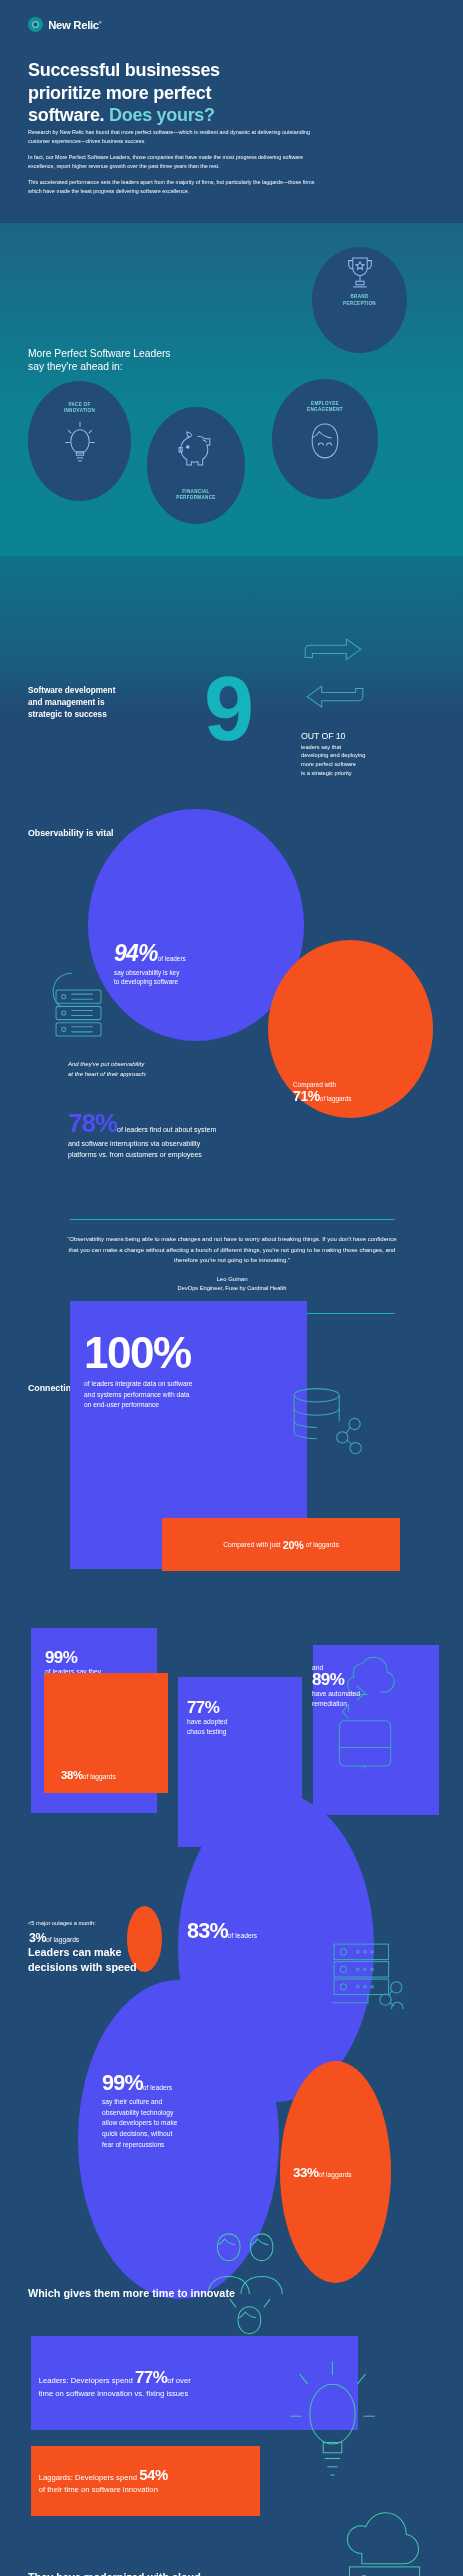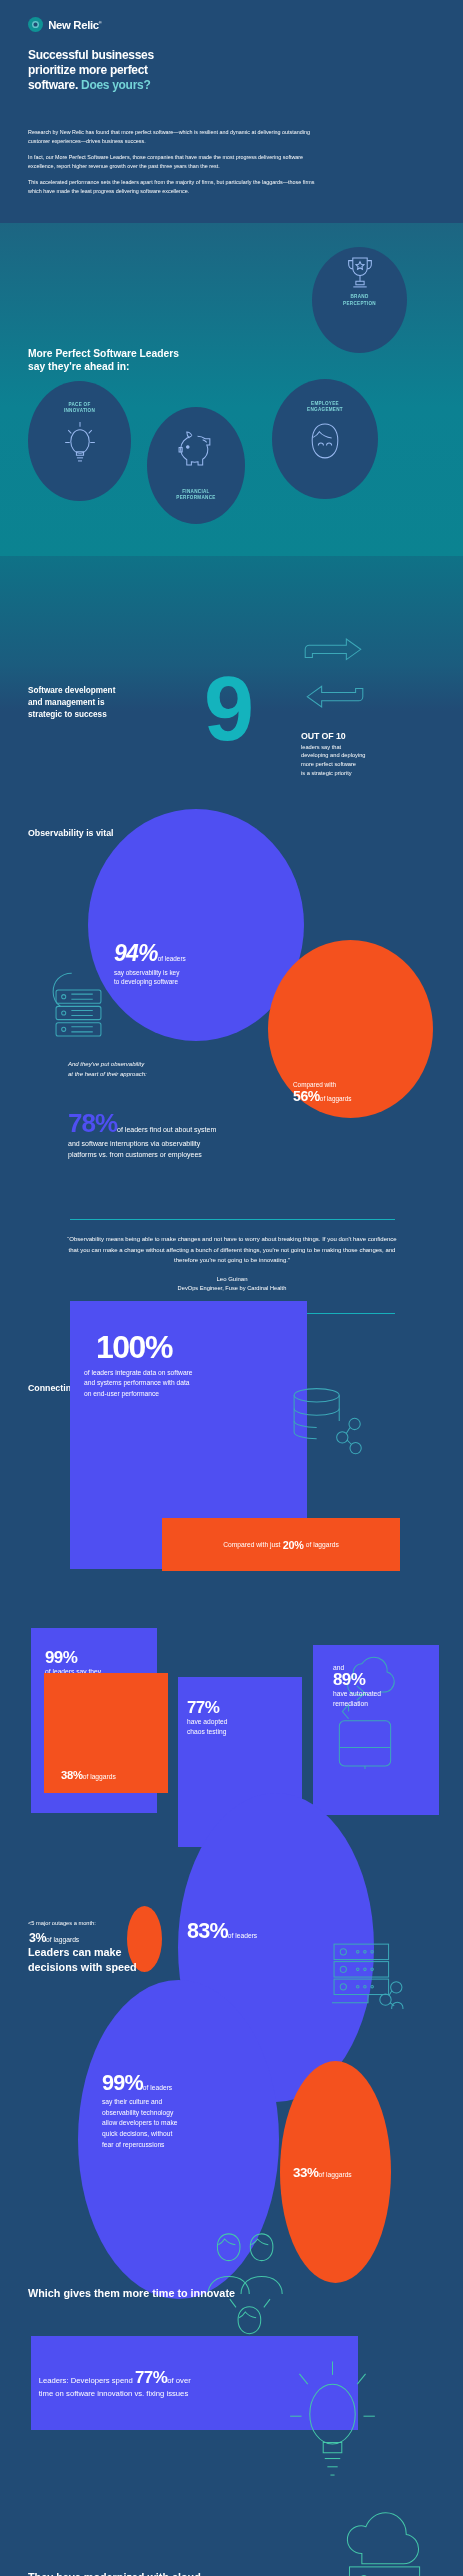--- a/index.html
+++ b/index.html
@@ -24,29 +24,29 @@
   
   .logo-wrap { position:absolute; left:28px; top:17px; display:flex; align-items:center; gap:5.2px; }
   .logo-mark { width:15px; height:15px; border-radius:50%; background:#0f9295;
                display:flex; align-items:center; justify-content:center; }
   .logo-mark i { display:block; width:6.7px; height:6.7px; border-radius:50%;
                  background:#214b75; box-shadow:0 0 0 1.5px #5fc8cb inset; }
   .logo-text { font-size:11.3px; font-weight:bold; letter-spacing:-0.3px; }
   .logo-text sup { font-size:4.1px; vertical-align:super; }
 
   
-  .hero-title { position:absolute; left:28px; top:48px; width:412px;
-                font-size:12px; font-weight:bold; line-height:1.25; letter-spacing:-0.3px; }
+  .hero-title { position:absolute; left:28px; top:59px; width:412px;
+                font-size:18px; font-weight:bold; line-height:1.25; letter-spacing:-0.3px; }
   .hero-title .q { color:#74d4d7; }
   .hero-para { position:absolute; left:28px; top:128px; width:299px; }
   .hero-para p { margin-bottom:6.7px; font-size:5.4px; line-height:1.7; }
 
   
   .cat-head { position:absolute; left:28px; top:347px; width:222px;
-              font-size:10.3px; font-weight:bold; line-height:1.3; }
+              font-size:10.3px; font-weight:normal; line-height:1.3; }
   .bubble { position:absolute; background:#224b76; border-radius:50%;
             display:flex; flex-direction:column; align-items:center; }
   .bubble .cap { color:#7fd5d8; font-size:4.6px; font-weight:bold;
                  letter-spacing:0.3px; text-align:center; line-height:1.45; }
   .bubble svg { display:block; }
 
   .b-brand { left:312px; top:247px; width:95px; height:106px; justify-content:flex-start;
              padding-top:9.3px; }
   .b-pace  { left:28px;  top:381px; width:103px; height:120px; justify-content:flex-start;
              padding-top:20.6px; }
@@ -58,21 +58,21 @@
   
   .learn-head { position:absolute; left:28px; top:572px; width:268px;
                 font-size:15.5px; font-weight:bold; line-height:1.25; letter-spacing:-0.3px; }
 
   .sd-head { position:absolute; left:28px; top:685px; width:144px;
              font-size:8.2px; font-weight:bold; line-height:1.45; }
   .big9 { position:absolute; left:204px; top:664px;
           font-size:90px; line-height:1; font-weight:bold; color:#14b3bd;
           letter-spacing:-3.1px; }
   .oo10 { position:absolute; left:301px; top:731px; width:149px; }
-  .oo10 .t { font-size:8.8px; font-weight:bold; letter-spacing:-0.1px; }
+  .oo10 .t { font-size:8.8px; font-weight:normal; letter-spacing:-0.1px; }
   .oo10 .s { font-size:5.7px; line-height:1.55; margin-top:1.5px; }
   .arrows { position:absolute; left:301px; top:638px; }
 
   
   .obs-head { position:absolute; left:28px; top:828px; font-size:8.8px; font-weight:bold; }
   .blue-big { position:absolute; left:88px; top:809px; width:216px; height:232px;
               background:#4f4ff2; border-radius:50%; }
   .orange-big { position:absolute; left:268px; top:940px; width:165px; height:178px;
                 background:#f4511e; border-radius:50%; }
   .stat94 { position:absolute; left:114px; top:940px; width:165px; }
@@ -98,21 +98,21 @@
   .quote { position:absolute; text-align:center; }
   .quote .qt { font-size:6px; line-height:1.78; }
   .quote .nm { font-size:6px; margin-top:10.3px; }
   .quote .rl { font-size:5.7px; margin-top:3.1px; }
 
   
   .cd-head { position:absolute; left:28px; top:1383px; font-size:8.8px; font-weight:bold; }
   .cd-box { position:absolute; left:70px; top:1301px; width:237px; height:268px;
             background:#4f4ff2; }
   .cd-100 { position:absolute; left:84px; top:1332px; width:196px; }
-  .cd-100 .n { font-size:32px; font-weight:bold; line-height:0.95; letter-spacing:-1.5px;margin-left:12px; }
+  .cd-100 .n { font-size:44px; font-weight:bold; line-height:0.95; letter-spacing:-1.5px; }
   .cd-100 .l { font-size:6.7px; line-height:1.6; margin-top:5.2px; }
   .cd-orange { position:absolute; left:162px; top:1518px; width:238px; height:53px;
                background:#f4511e; display:flex; align-items:center; justify-content:center; }
   .cd-orange .t { font-size:6.7px; }
   .cd-orange .n { font-size:10.8px; font-weight:bold; letter-spacing:-0.3px; }
   .db-icon { position:absolute; left:289px; top:1386px; }
 
   
   .tc-head { position:absolute; left:28px; top:1520px; width:309px;
              font-size:10.8px; font-weight:bold; line-height:1.38; }
@@ -306,21 +306,21 @@
   <div class="stat94">
     <span class="n">94%</span><span class="l">of leaders</span>
     <div class="sub">
       <span>say observability is key</span><br>
       <span>to developing software</span>
     </div>
   </div>
 
   <div class="stat56">
     <div class="c">Compared with</div>
-    <div><span class="n">56%</span><span class="l">of laggards</span></div>
+    <div><span class="n">71%</span><span class="l">of laggards</span></div>
   </div>
 
   <svg class="arcline" width="62" height="57" viewBox="0 0 120 110" fill="none" stroke="#3ca8b8" stroke-width="2">
     <path d="M44 8C22 8 8 24 8 44c0 12 5 22 14 28"></path>
   </svg>
   <svg class="servers" width="50" height="50" viewBox="0 0 98 98" fill="none" stroke="#3ca8b8" stroke-width="2">
     <rect x="4" y="4" width="88" height="26" rx="4"></rect>
       <circle cx="19" cy="17" r="4"></circle>
       <path d="M34 12h42M34 22h42"></path>
     <rect x="4" y="36" width="88" height="26" rx="4"></rect>
@@ -400,21 +400,21 @@
   </div>
 
   <div class="col-txt" style="left:187px; top:1699px; width:111px;">
     <div class="n">77%</div>
     <div class="l">
       <span>have adopted</span><br>
       <span>chaos testing</span>
     </div>
   </div>
 
-  <div class="col-txt" style="left:333px; top:1664px; width:113px;">
+  <div class="col-txt" style="left:312px; top:1664px; width:113px;">
     <div class="pre">and</div>
     <div class="n">89%</div>
     <div class="l">
       <span>have automated</span><br>
       <span>remediation</span>
     </div>
   </div>
 
   <div class="orange38">
     <div class="inner">
@@ -488,20 +488,26 @@
     <path d="M46 8l12 16M124 8l-12 16"></path>
   </svg>
 
   <div class="in-head">Which gives them more time to innovate</div>
   <div class="bar-blue">
     <div class="inner">
       <span class="t">Leaders: Developers spend</span>&nbsp;<span class="n">77%</span><span class="t">of over</span>
       <div class="t">time on software innovation vs. fixing issues</div>
     </div>
   </div>
+  <div class="bar-orange">
+    <div class="inner">
+      <span class="t">Laggards: Developers spend</span>&nbsp;<span class="n">54%</span>
+      <div class="t">of their time on software innovation</div>
+    </div>
+  </div>
   <svg class="bulb-big" width="93" height="142" viewBox="0 0 180 275" fill="none" stroke="#44c6a8" stroke-width="2">
     <ellipse cx="90" cy="130" rx="44" ry="58"></ellipse>
     <path d="M72 185h36v20H72z"></path>
       <path d="M75 216h30"></path>
       <path d="M80 232h20"></path>
       <path d="M86 248h8"></path>
     <path d="M90 28v26"></path>
       <path d="M26 52l16 20"></path>
       <path d="M154 52l-16 20"></path>
     <path d="M8 134h22"></path>

